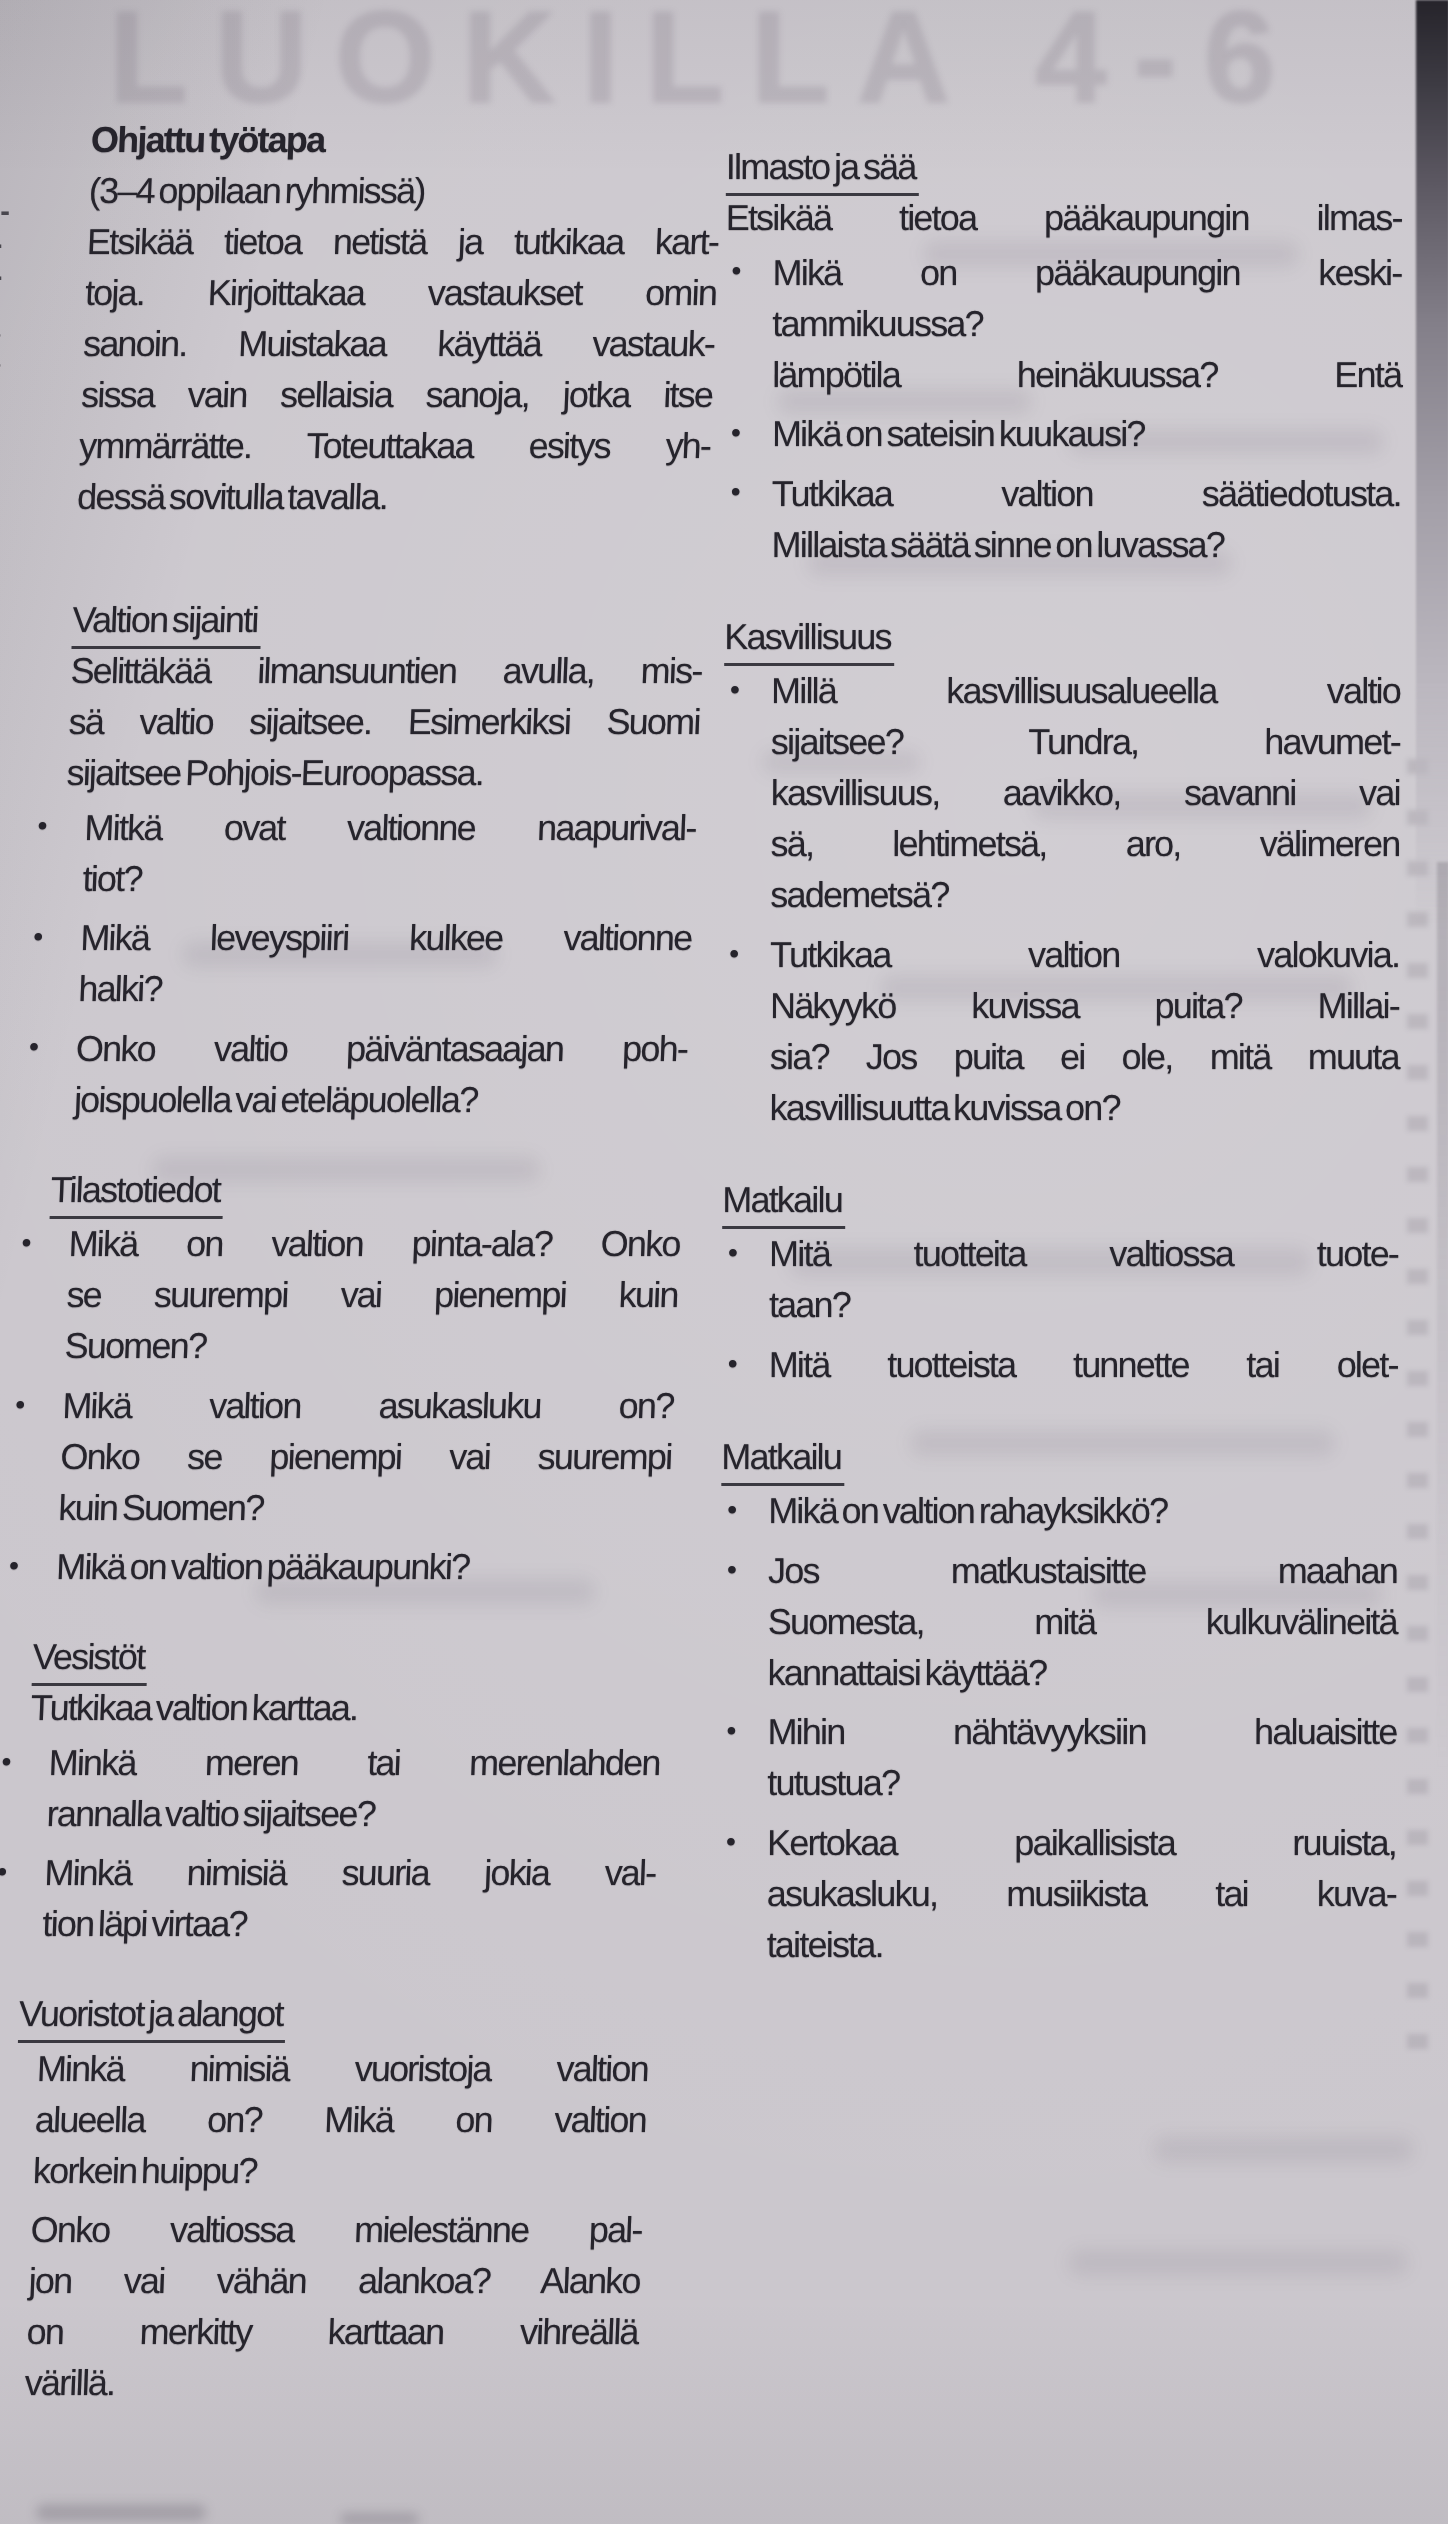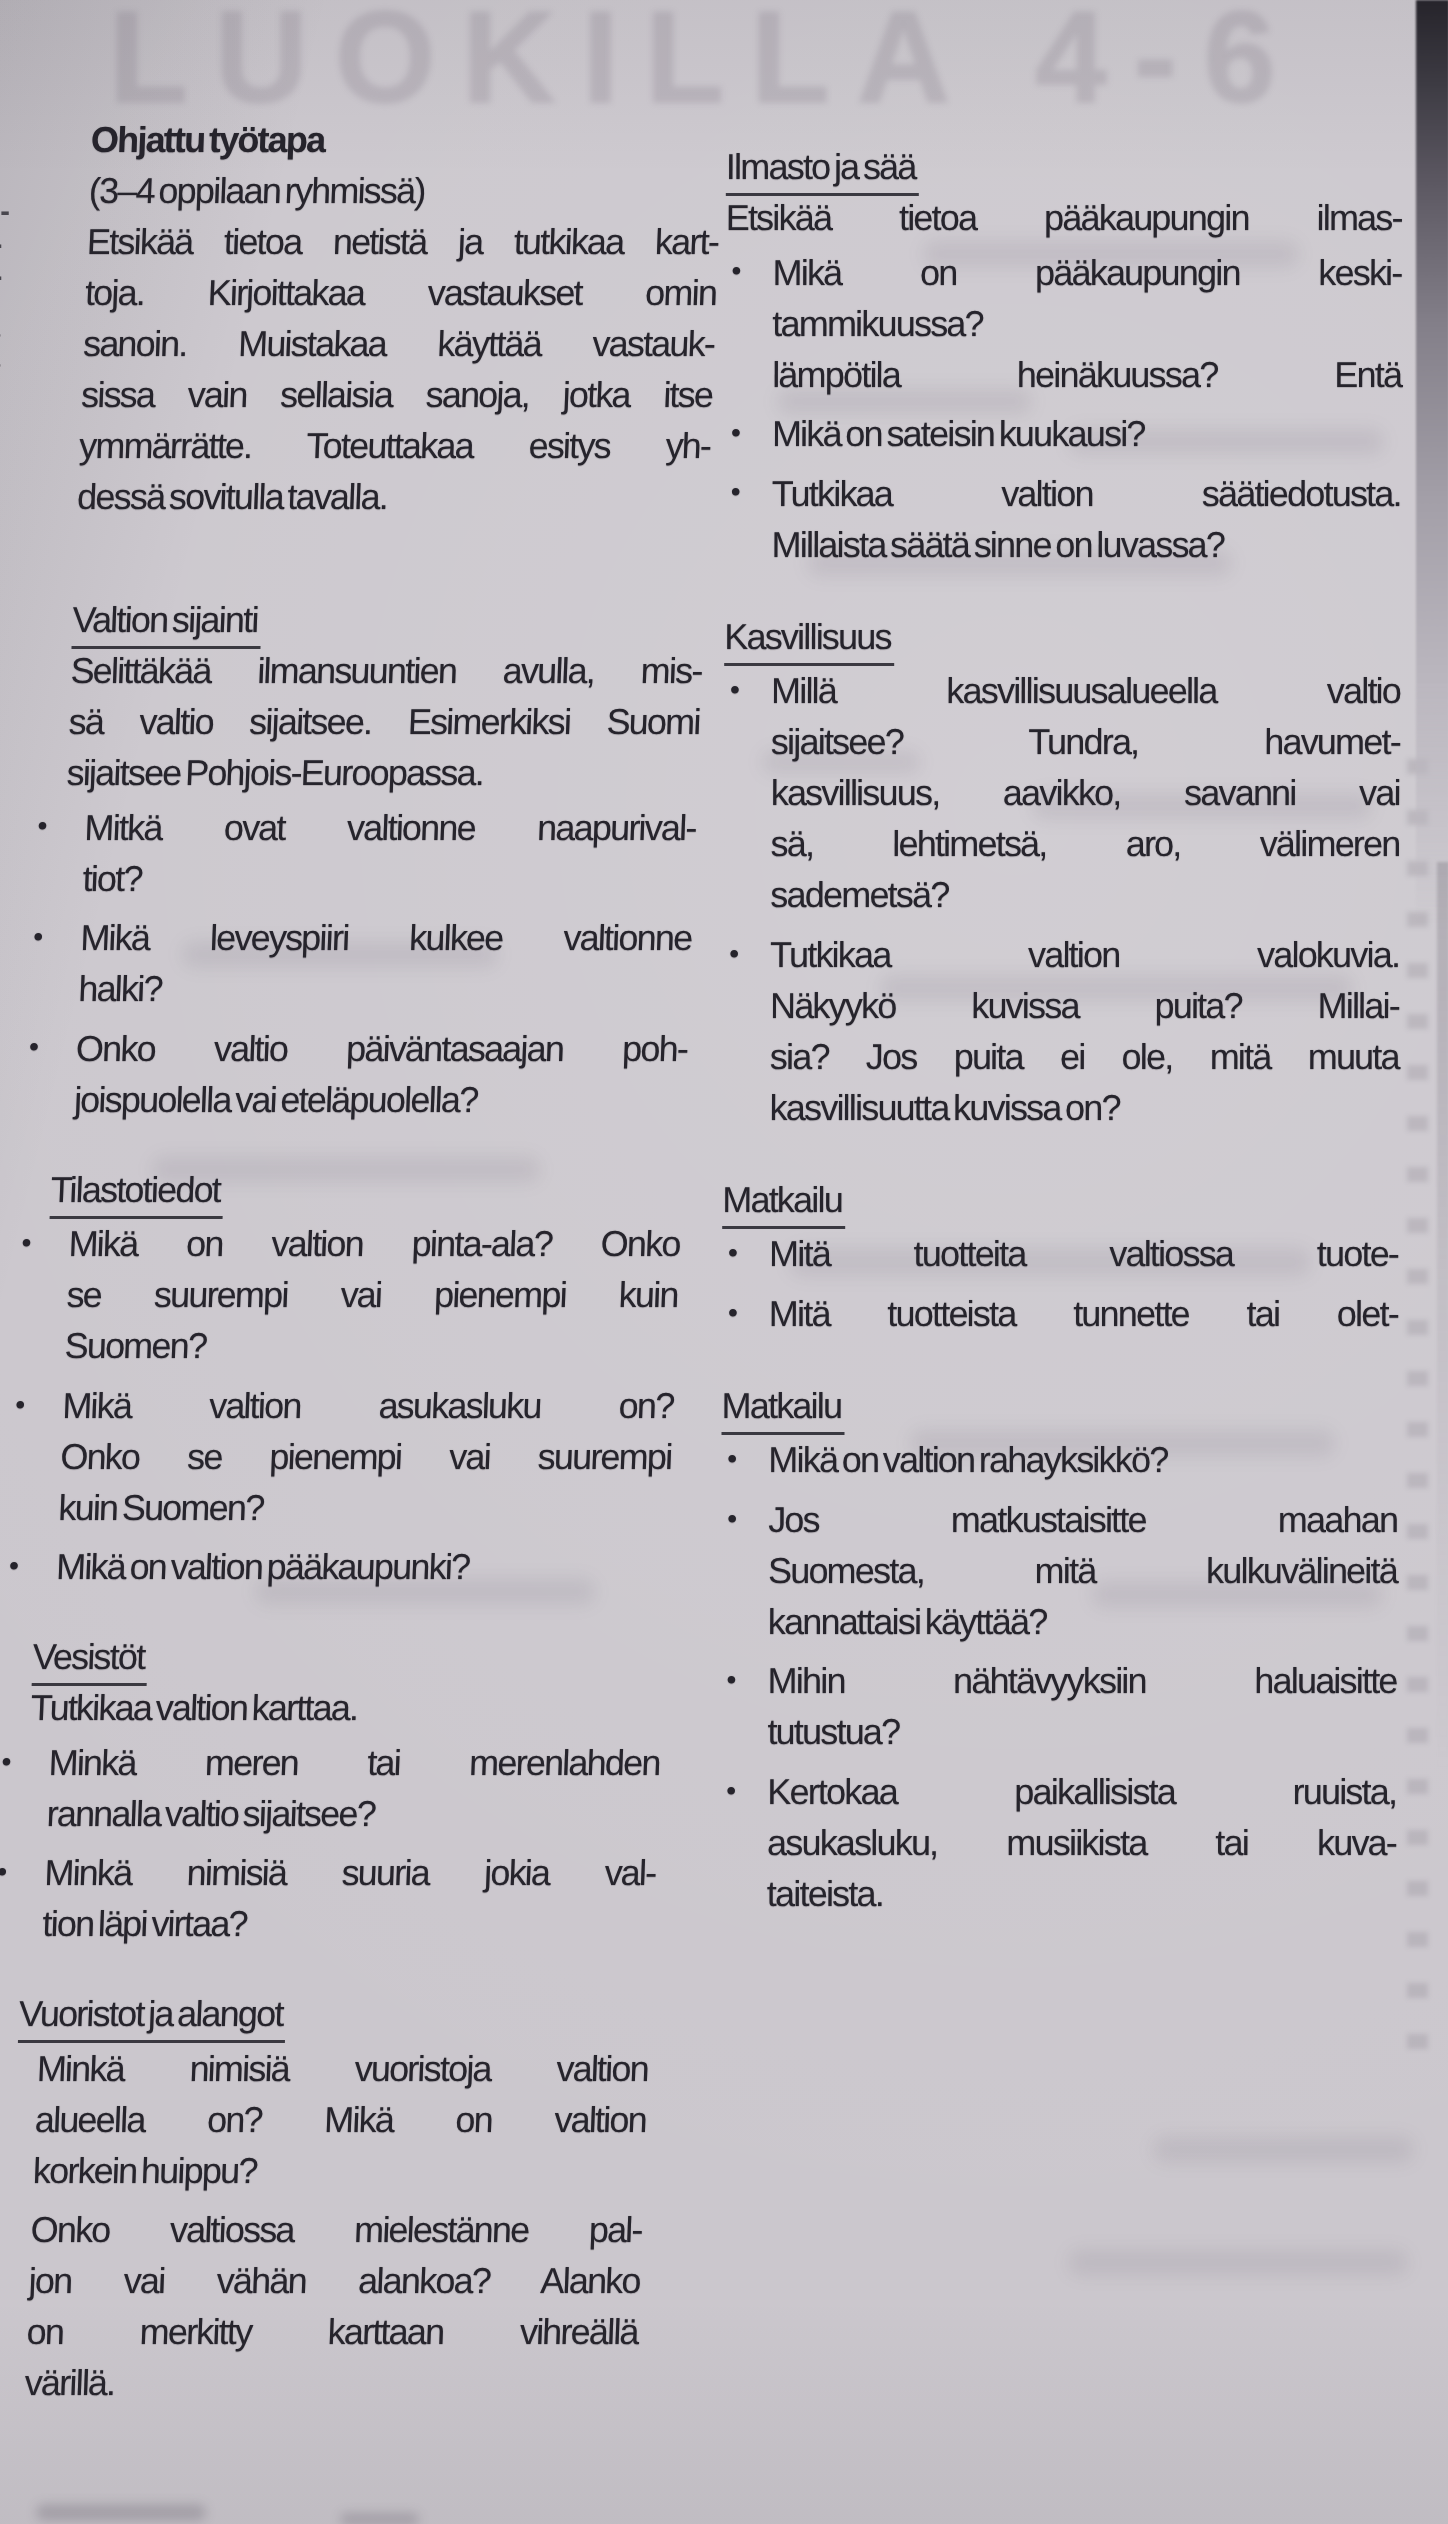--- a/index.html
+++ b/index.html
@@ -229,20 +229,21 @@
             <span class="ln">sia? Jos puita ei ole, mitä muuta</span>
             <span class="ln last">kasvillisuutta kuvissa on?</span>
           </li>
         </ul>
       </section>
       <section class="sec">
         <div class="head underline"><span class="head-inner">Matkailu</span></div>
         <ul class="bullets">
           <li>
             <span class="ln">Mitä tuotteita valtiossa tuote-</span>
+            <span class="ln last">taan?</span>
           </li>
           <li>
             <span class="ln">Mitä tuotteista tunnette tai olet-</span>
           </li>
         </ul>
       </section>
       <section class="sec">
         <div class="head underline"><span class="head-inner">Matkailu</span></div>
         <ul class="bullets">
           <li>

